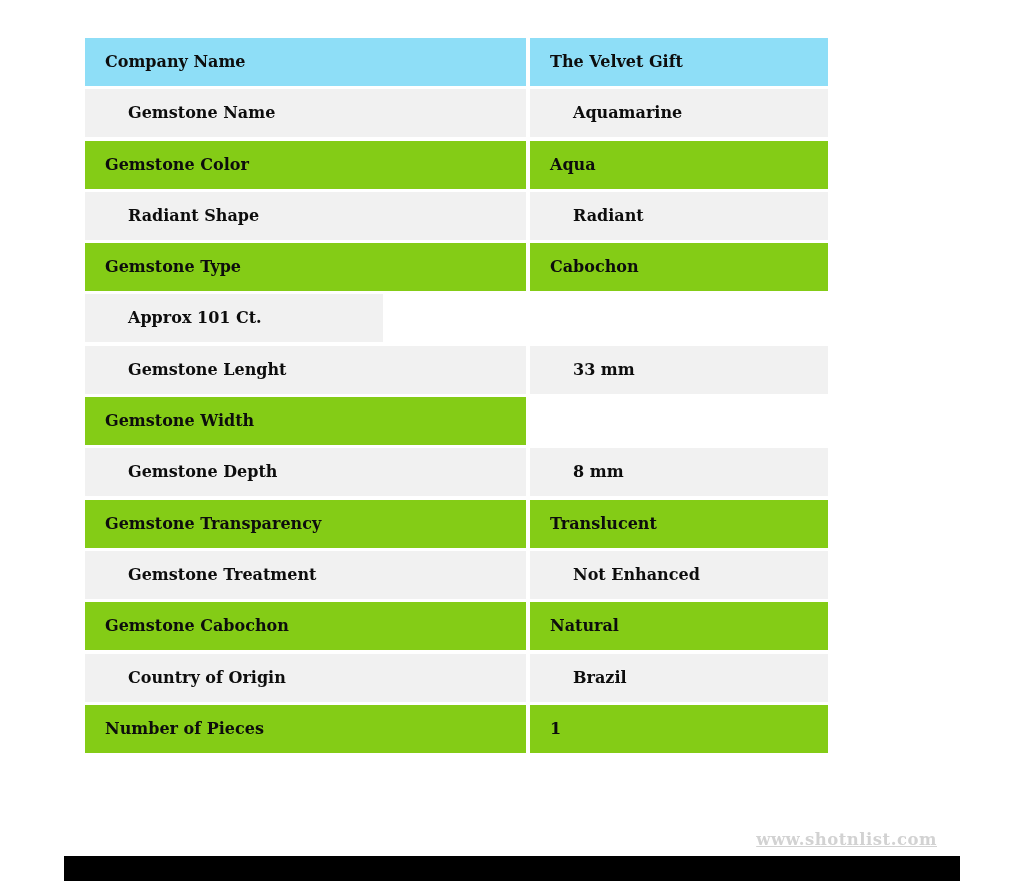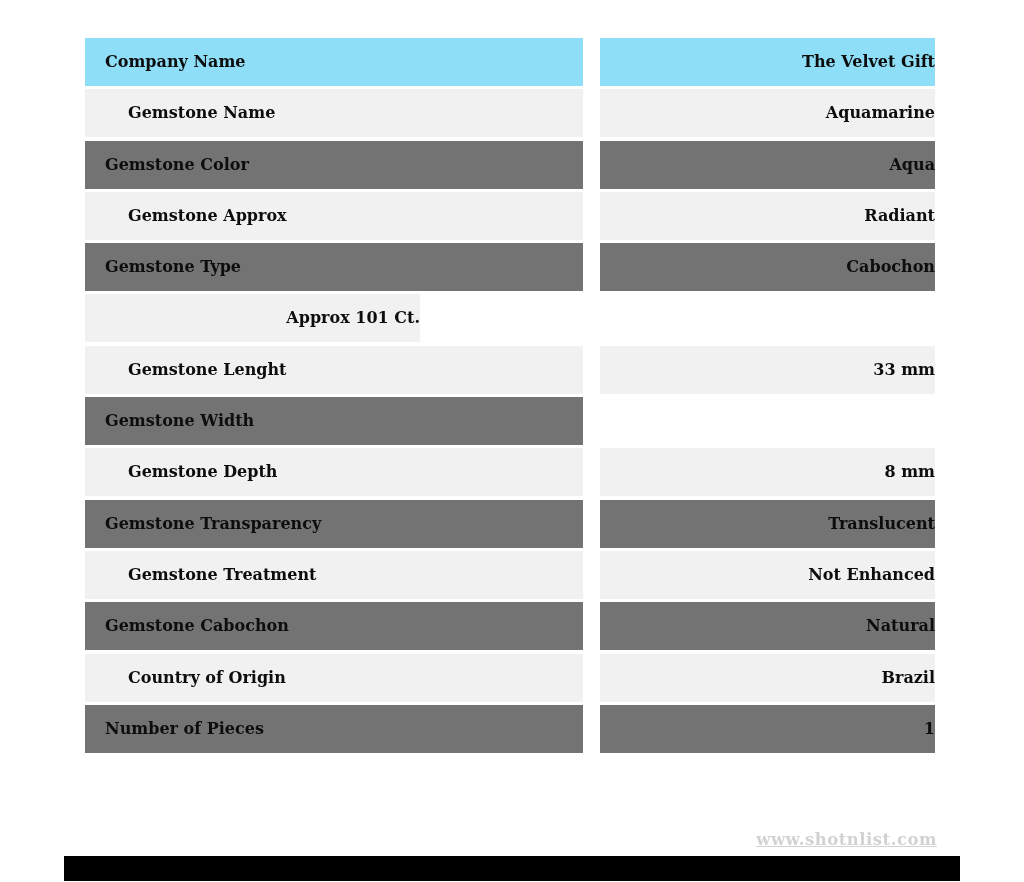--- a/index.html
+++ b/index.html
@@ -29,25 +29,25 @@
     height: 48px;
     line-height: 48px;
     padding-left: 20px;
     box-sizing: border-box;
     font-size: 16px;
     font-weight: bold;
     color: #0d0d0d;
     white-space: nowrap;
     overflow: hidden;
   }
-  .cell.label { width: 498px; margin-right: 17px; }
-  .cell.value { width: 335px; text-align: right; }
+  .cell.label { width: 441px; margin-right: 4px; }
+  .cell.value { width: 298px; }
   .row.header .cell { background: #8edef7; }
   .row.alt .cell { background: #f1f1f1; padding-left: 43px; }
-  .row.plain .cell { background: #737373; }
+  .row.plain .cell { background: #84cc16; }
   .watermark {
     position: absolute;
     top: 830px;
     right: 87px;
     font-size: 16.5px;
     font-weight: bold;
     color: #d2d2d2;
     letter-spacing: 0.5px;
     text-decoration: underline;
   }
@@ -72,21 +72,21 @@
 
   <div class="row alt">
     <div class="cell label">Gemstone Name</div>
     <div class="cell value">Aquamarine</div>
   </div>
   <div class="row plain">
     <div class="cell label">Gemstone Color</div>
     <div class="cell value">Aqua</div>
   </div>
   <div class="row alt">
-    <div class="cell label">Gemstone Approx</div>
+    <div class="cell label">Radiant Shape</div>
     <div class="cell value">Radiant</div>
   </div>
   <div class="row plain">
     <div class="cell label">Gemstone Type</div>
     <div class="cell value">Cabochon</div>
   </div>
   <div class="row alt">
     <div class="cell value">Approx 101 Ct.</div>
   </div>
   <div class="row alt">

